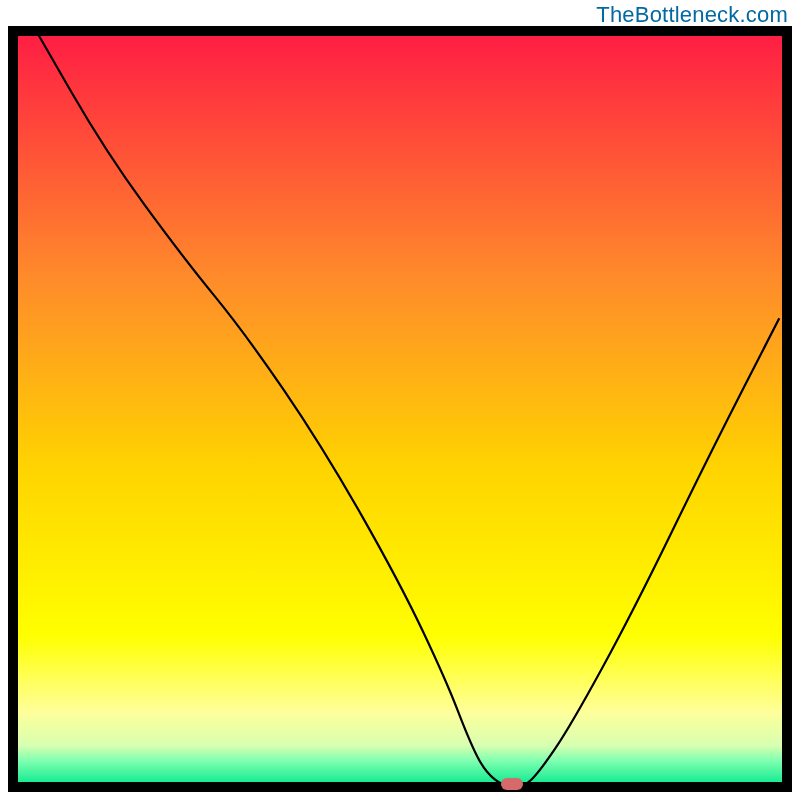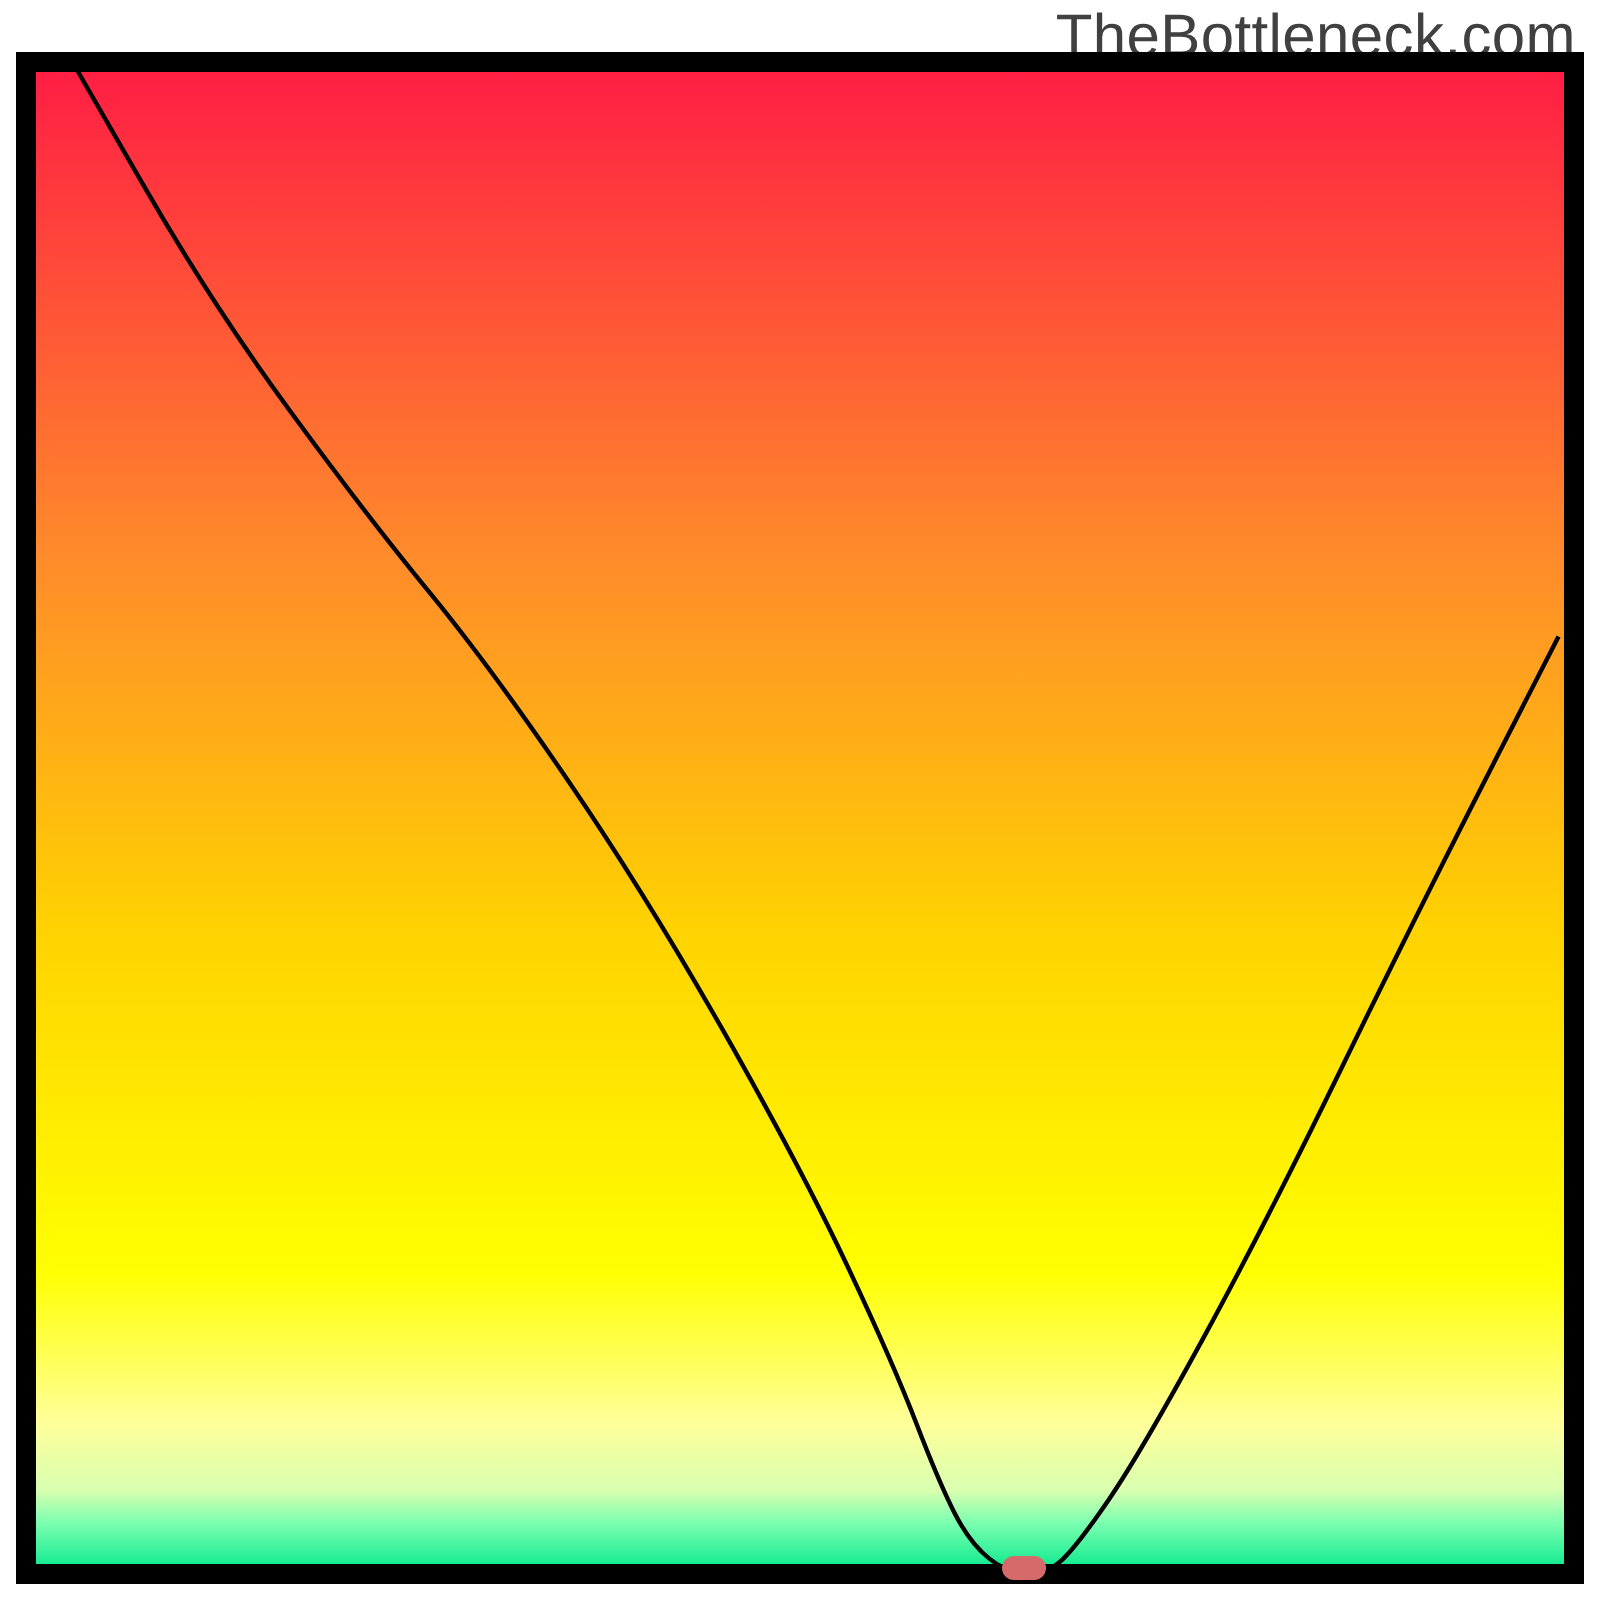--- a/index.html
+++ b/index.html
@@ -7,22 +7,22 @@
     width: 800px;
     height: 800px;
     background: #ffffff;
     font-family: Arial, Helvetica, sans-serif;
     overflow: hidden;
   }
   .watermark {
     position: absolute;
     top: 2px;
     right: 12px;
-    color: #404040;
-    font-size: 30px;
+    color: #0369a1;
+    font-size: 22px;
     font-weight: 400;
     letter-spacing: 0.2px;
   }
   .frame {
     position: absolute;
     top: 26px;
     left: 8px;
     width: 784px;
     height: 766px;
   }

